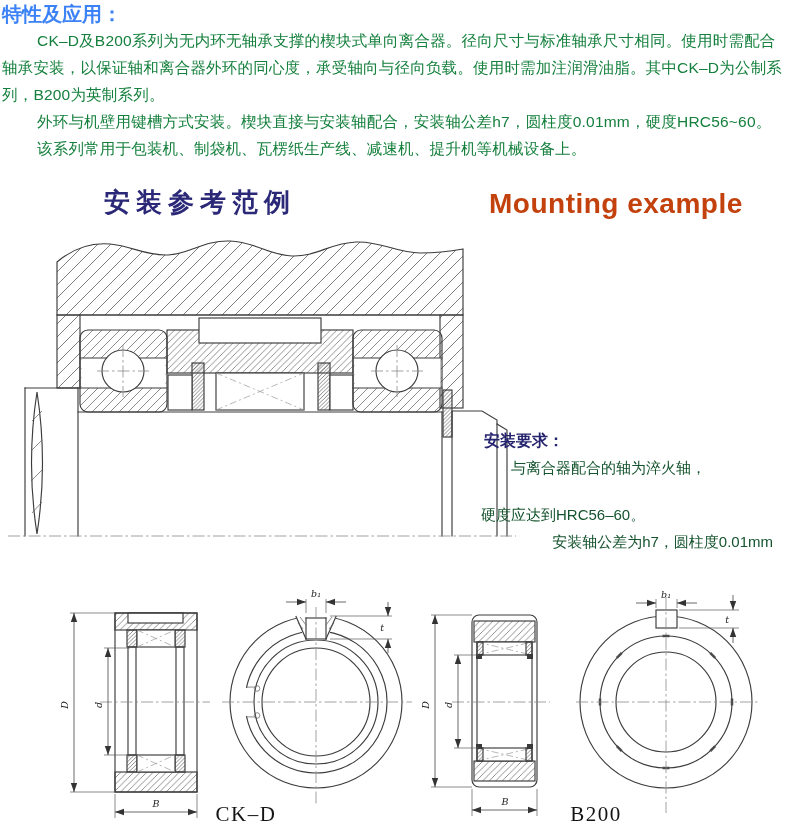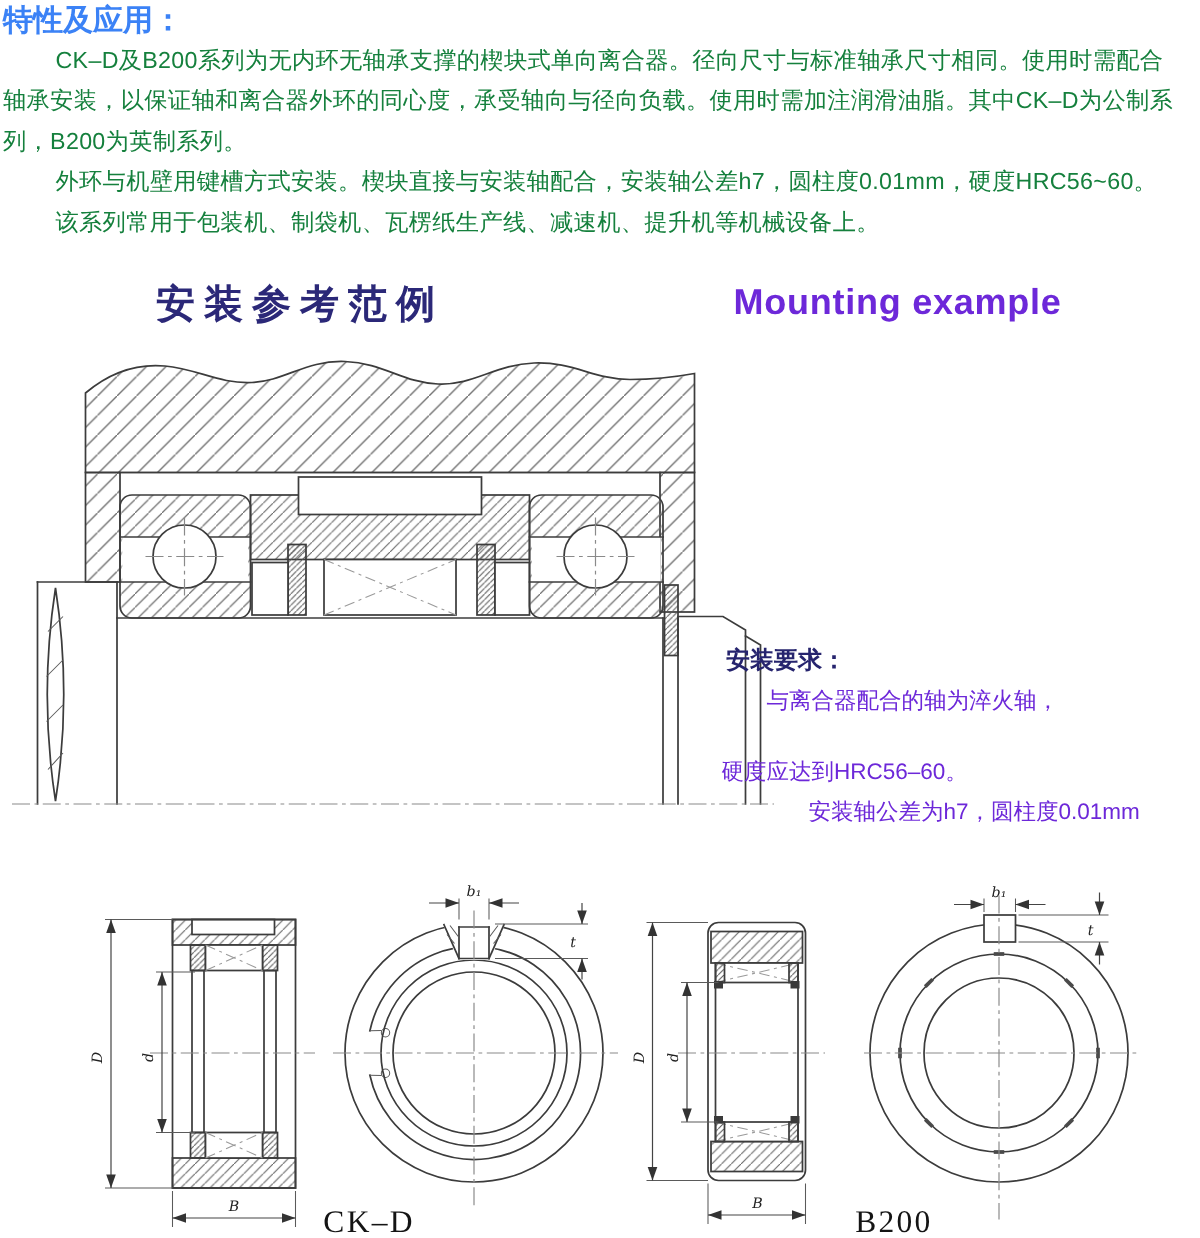--- a/index.html
+++ b/index.html
@@ -16,42 +16,42 @@
     font-size:15.5px;color:#15803d;height:27px;line-height:27px;
     white-space:nowrap;letter-spacing:0.2px;
   }
   .ind{padding-left:35px;}
   
   .title-zh{
     position:absolute;left:104px;top:185px;font-size:26px;font-weight:bold;
     color:#2b2878;letter-spacing:6px;
   }
   .title-en{
-    position:absolute;left:489px;top:188px;font-size:24px;font-weight:bold;
-    color:#6d28d9;letter-spacing:0.5px;
+    position:absolute;left:489px;top:188px;font-size:28px;font-weight:bold;
+    color:#c2410c;letter-spacing:0.5px;
   }
   
   .mountsvg{position:absolute;left:0;top:225px;}
   .bottomsvg{position:absolute;left:0;top:555px;}
   .ln{stroke:#3c3c3c;stroke-width:1.15;fill:none;stroke-linecap:square;}
   .lnf{stroke:#3c3c3c;stroke-width:1.15;stroke-linecap:square;}
   .thin{stroke:#5a5a5a;stroke-width:0.7;fill:none;}
   .cl{stroke:#8a8a8a;stroke-width:0.8;fill:none;stroke-dasharray:12 3 2.5 3;}
   .xd{stroke:#9a9a9a;stroke-width:0.7;fill:none;stroke-dasharray:7 3 2 3;}
   .wf{fill:#ffffff;}
   .diml{stroke:#444444;stroke-width:0.8;fill:none;}
   .dimt{font:italic 9.5px "DejaVu Serif",serif;fill:#222222;}
   .flabel{font:21px "Liberation Serif",serif;fill:#141414;letter-spacing:1.5px;}
   
   .mount-note{position:absolute;left:478px;top:427px;width:295px;}
   .note-title{font-size:16px;font-weight:bold;color:#26246e;height:27px;line-height:27px;padding-left:6px;}
-  .note-line{font-size:15px;color:#6d28d9;height:27px;line-height:27px;white-space:nowrap;}
+  .note-line{font-size:15px;color:#14532d;height:27px;line-height:27px;white-space:nowrap;}
   .nl1{padding-left:33px;}
   .nl2{padding-left:3px;margin-top:20px;}
-  .nl3{padding-left:61px;}
+  .nl3{padding-left:61px;text-align:right;}
 </style>
 </head>
 <body>
 
 <svg width="0" height="0" style="position:absolute" aria-hidden="true">
   <defs>
     <pattern id="ph" patternUnits="userSpaceOnUse" width="13" height="13">
       <path d="M-1,14 L14,-1" stroke="#707070" stroke-width="0.9"></path>
     </pattern>
     <pattern id="pb" patternUnits="userSpaceOnUse" width="9" height="9">

